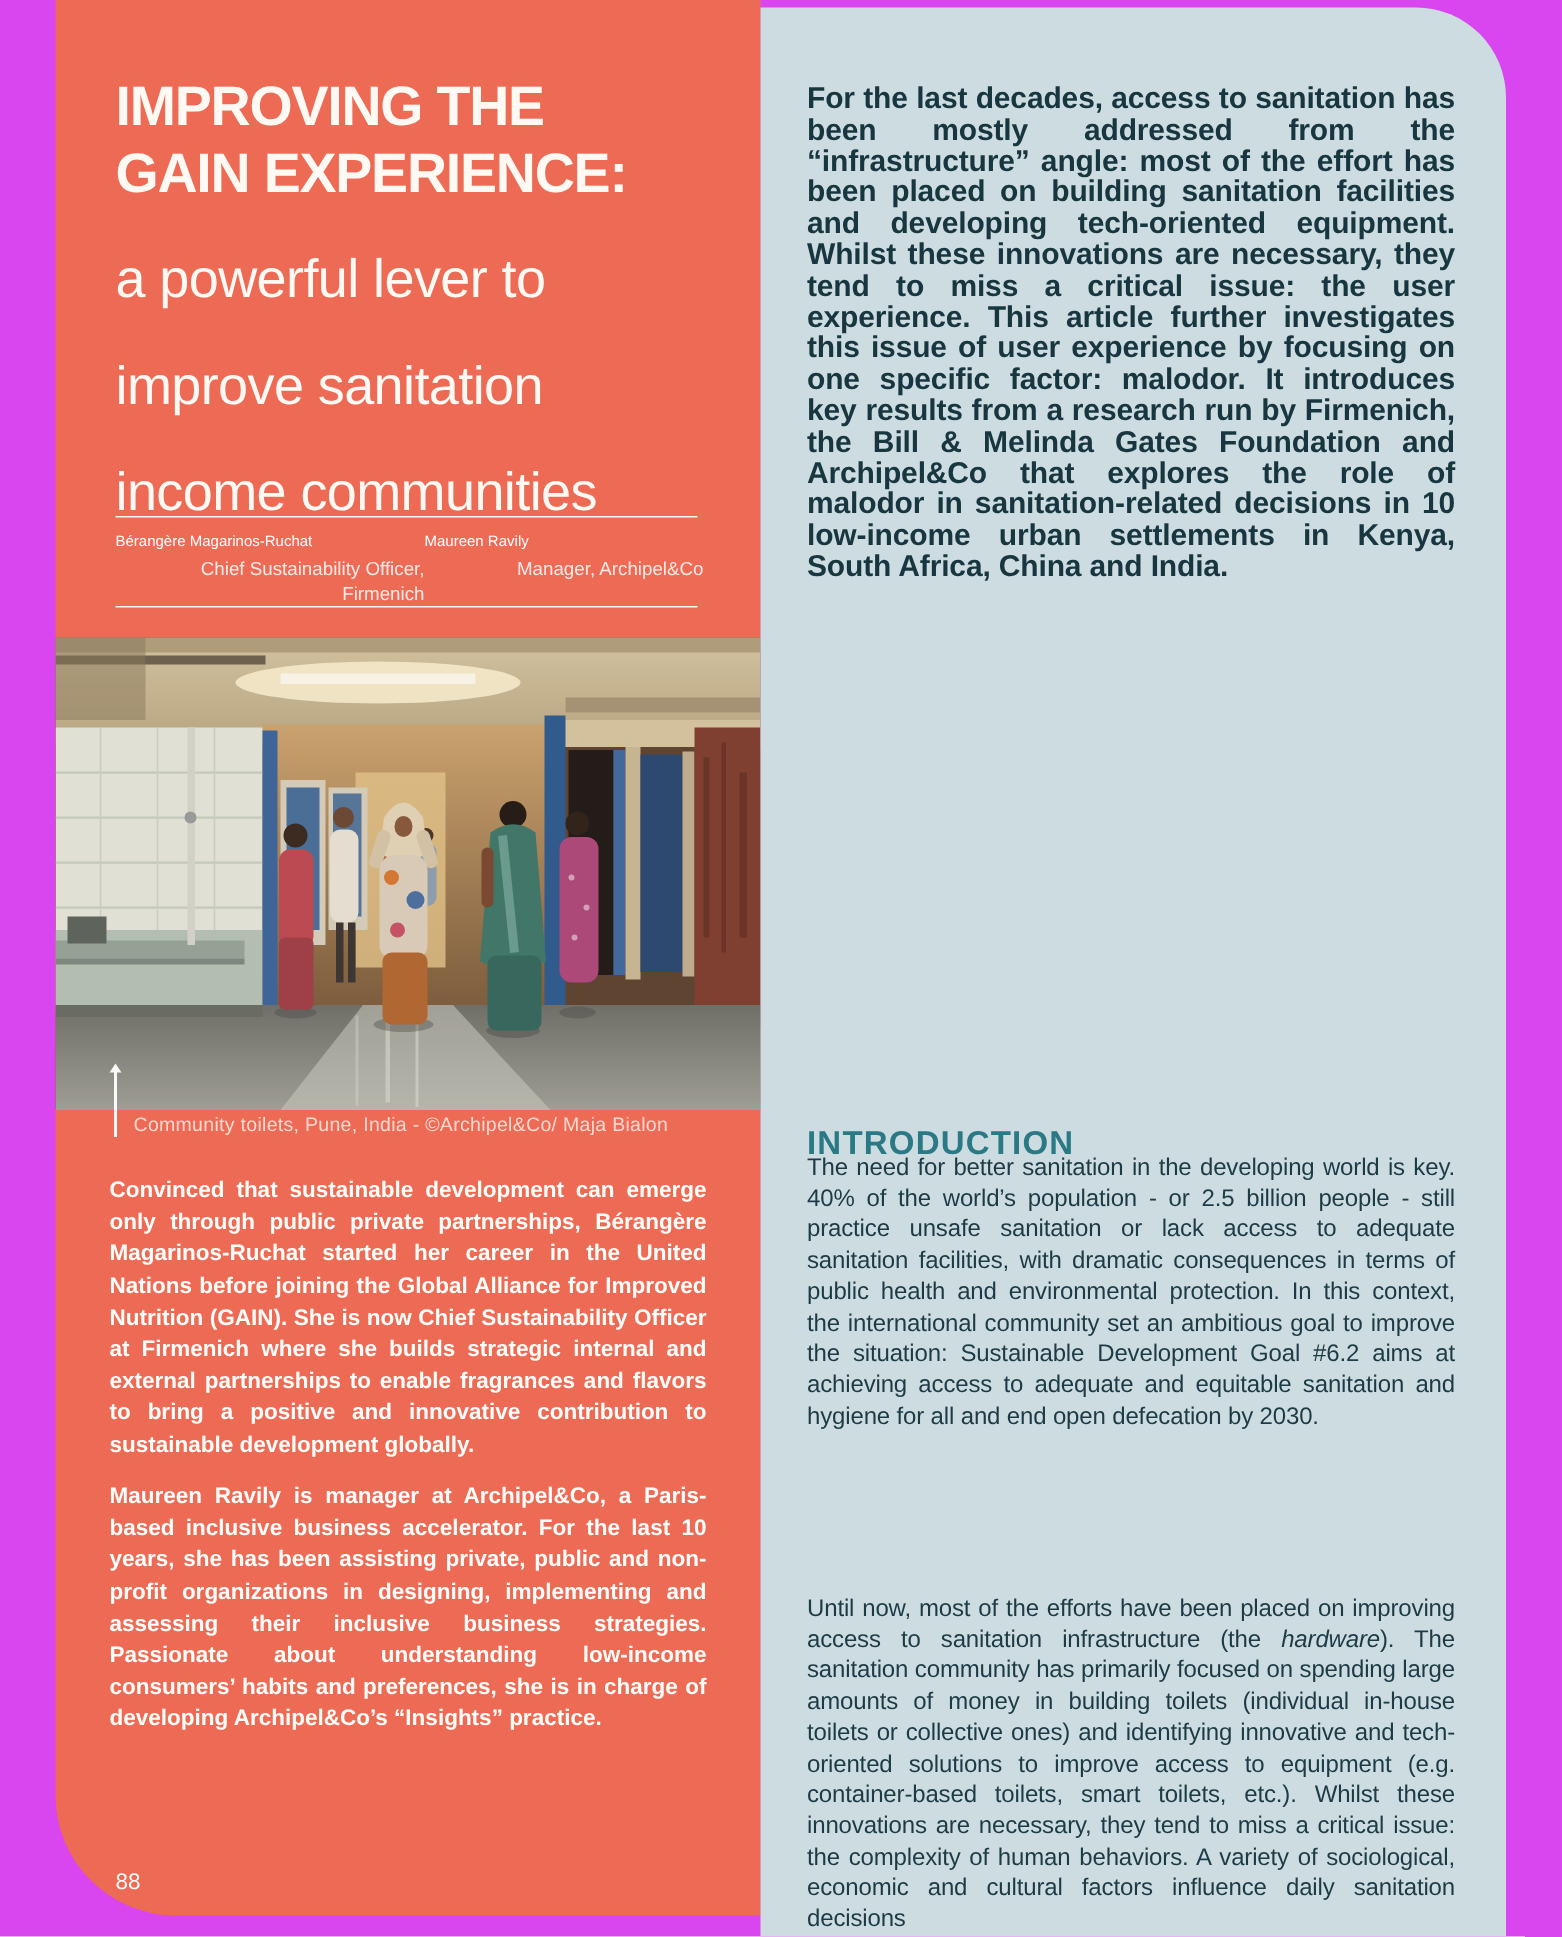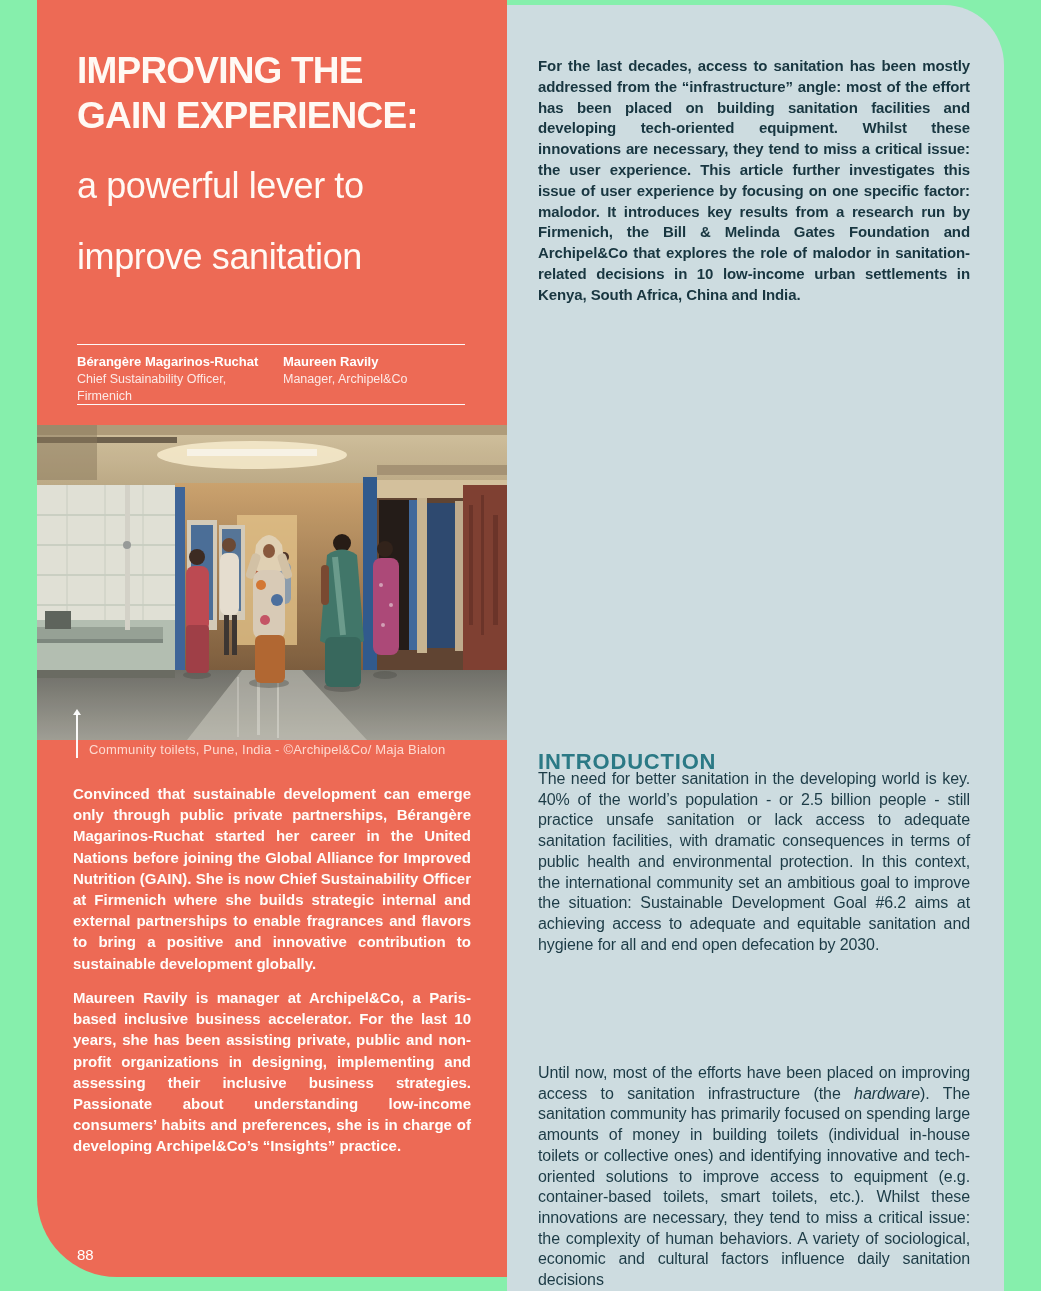--- a/index.html
+++ b/index.html
@@ -1,36 +1,36 @@
 <!DOCTYPE html>
 <html><head>
 <meta charset="utf-8">
 <style>
   * { margin:0; padding:0; box-sizing:border-box; }
   html,body { background:#ffffff; }
   .page {
-    position:relative; width:1041px; height:1291px; background:#86efac;
+    position:relative; width:1041px; height:1291px; background:#d946ef;
     font-family:"Liberation Sans", sans-serif; overflow:hidden;
   }
   
   .coral-panel {
     position:absolute; left:37px; top:0; width:470px; height:1277px;
     background:#ED6A55; border-bottom-left-radius:80px;
   }
   .title-block { position:absolute; left:40px; top:48px; width:408px; color:#FFF9F4; }
   .title-bold   { font-size:37px; font-weight:800; line-height:45px; letter-spacing:-0.8px; }
   .title-light  { font-size:36px; font-weight:400; line-height:47px; letter-spacing:-0.4px;margin-top:24px; }
   .rule { position:absolute; left:40px; width:388px; height:0; border-top:1.5px solid rgba(255,255,255,0.95); }
   .rule-top { top:344px; }
   .rule-bottom { top:404px; }
   .authors-row { position:absolute; left:40px; top:353px; width:392px; display:flex; }
   .author-col1 { width:206px; }
   .author-col2 { width:186px; }
-  .author-name { font-size:13px; font-weight:700; color:#ffffff; line-height:17px; }
-  .author-role { font-size:12.5px; font-weight:400; color:rgba(255,255,255,0.85); line-height:16px; margin-top:1px; }
+  .author-name { font-size:10px; font-weight:400; color:#ffffff; line-height:17px; }
+  .author-role { font-size:12.5px; font-weight:400; color:rgba(255,255,255,0.85); line-height:16px; margin-top:1px;text-align:right; }
   .photo-wrap { position:absolute; left:0; top:425px; width:470px; height:315px; overflow:hidden; background:#7a6a52; }
   .caption-pointer {
     position:absolute; left:39px; top:714px; width:2px; height:44px;
     background:rgba(255,255,255,0.95); z-index:3;
   }
   .caption-pointer::before {
     content:""; position:absolute; left:-3px; top:-5px;
     border-left:4px solid transparent; border-right:4px solid transparent;
     border-bottom:6px solid rgba(255,255,255,0.95);
   }
@@ -43,21 +43,21 @@
   .bio-1 { top:783px; }
   .bio-2 { top:987px; }
   .page-number { position:absolute; left:40px; top:1246px; font-size:15px; color:#ffffff; }
   
   .blue-panel {
     position:absolute; left:507px; top:5px; width:497px; height:1286px;
     background:#CDDCE0; border-top-right-radius:60px;
   }
   .abstract {
     position:absolute; left:31px; top:51px; width:432px;
-    color:#183640; font-size:15px; font-weight:700; line-height:20.8px;
+    color:#183640; font-size:20px; font-weight:700; line-height:20.8px;
     text-align:justify; letter-spacing:-0.1px;
   }
   .section-heading {
     position:absolute; left:31px; top:744px;
     color:#2B7985; font-size:22px; font-weight:800; letter-spacing:0.8px;
   }
   .body-para {
     position:absolute; left:31px; width:432px;
     color:#1C3B46; font-size:16px; font-weight:400; line-height:20.7px;
     text-align:justify; letter-spacing:-0.1px;
@@ -71,20 +71,21 @@
 
 <div class="page">
 
   <div class="coral-panel">
 
     <div class="title-block">
       <div class="title-bold">IMPROVING THE</div>
       <div class="title-bold">GAIN EXPERIENCE:</div>
       <div class="title-light">a powerful lever to</div>
       <div class="title-light">improve sanitation</div>
+      <div class="title-light">income communities</div>
     </div>
 
     <div class="rule rule-top"></div>
 
     <div class="authors-row">
       <div class="author-col1">
         <div class="author-name">Bérangère Magarinos-Ruchat</div>
         <div class="author-role">Chief Sustainability Officer,</div>
         <div class="author-role">Firmenich</div>
       </div>

